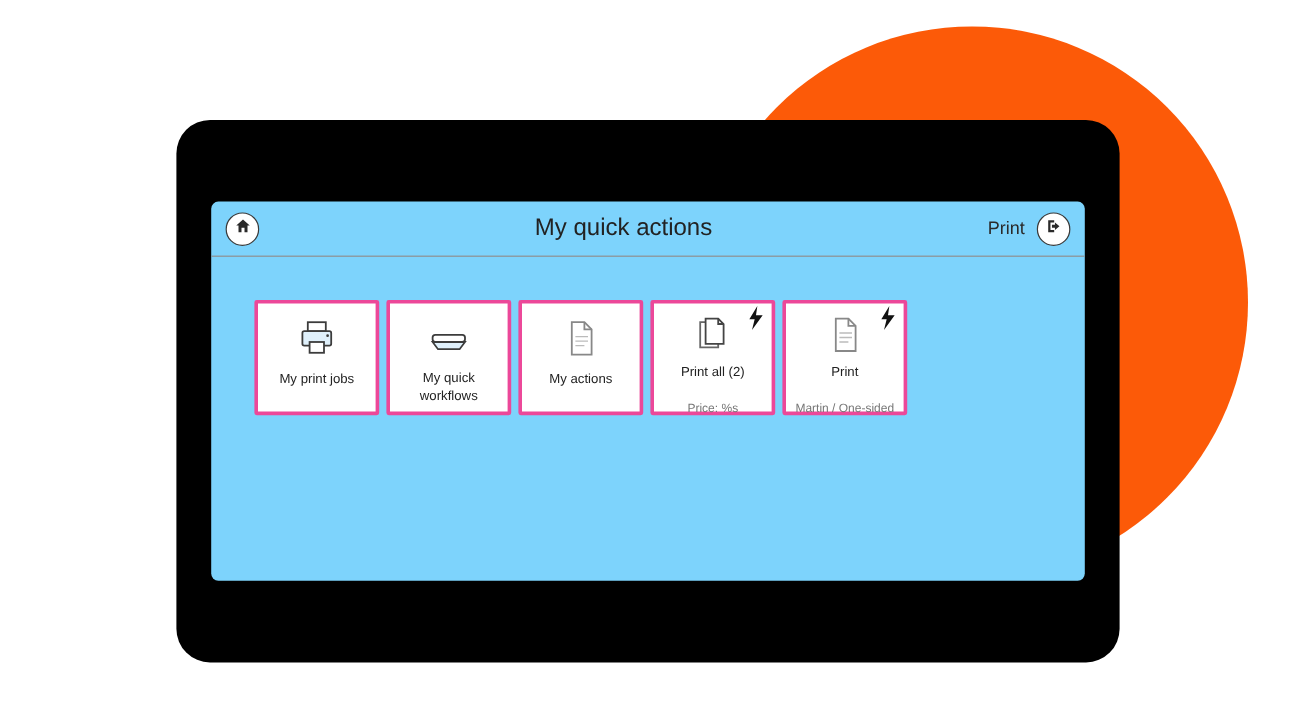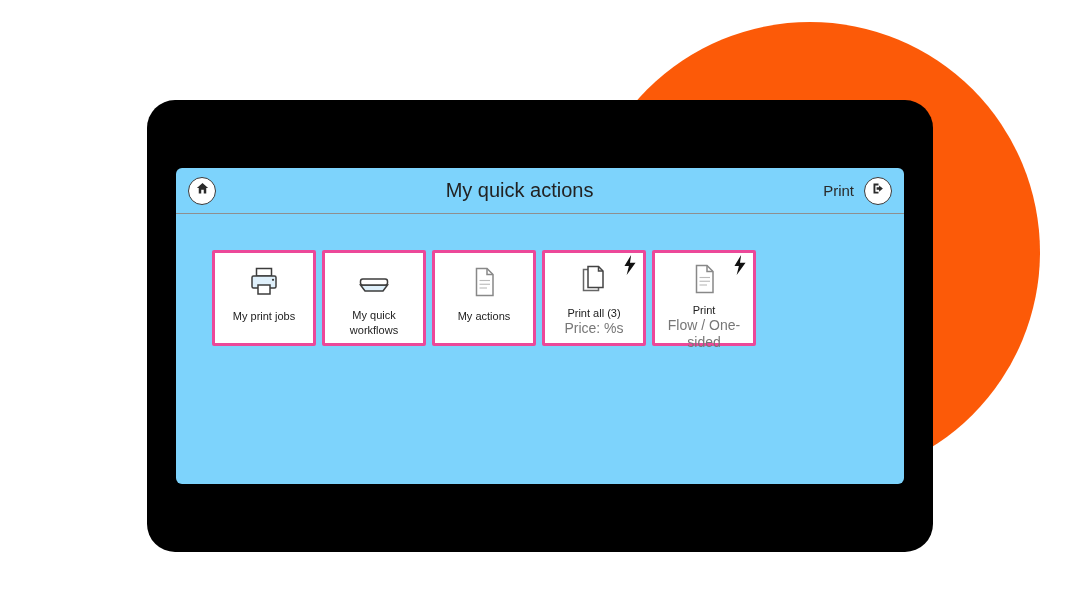--- a/index.html
+++ b/index.html
@@ -77,21 +77,21 @@
       display:flex;align-items:center;justify-content:center;
       position:relative;
     }
     .tile .icon-wrap svg{height:36px;width:36px}
     .tile .bolt{
       position:absolute;right:6px;top:2px;
       width:14px;height:20px;
     }
     .tile .bolt svg{width:14px;height:20px;fill:#111}
     .tile-label{font-size:11px;color:#222;margin-top:6px;line-height:1.3}
-    .tile-sub{font-size:14px;color:#777;margin-top:0;line-height:1.2}
+    .tile-sub{font-size:10px;color:#777;margin-top:18px;line-height:1.2}
   </style>
 </head>
 <body>
 
 <div class="bg-circle"></div>
 
 <div class="tablet">
   <div class="screen">
 
     <div class="topbar">
@@ -152,35 +152,35 @@
           <div class="icon-wrap">
             <svg viewBox="0 0 48 48">
               <path d="M10 10h14l6 6v22H10z" fill="#fff" stroke="#666" stroke-width="2"></path>
               <path d="M16 6h14l6 6v22H16z" fill="#fff" stroke="#444" stroke-width="2"></path>
               <path d="M30 6v6h6" fill="none" stroke="#444" stroke-width="2"></path>
             </svg>
           </div>
           <div class="bolt"><svg viewBox="0 0 24 36">
               <path d="M14 0 L2 20 L10 20 L6 36 L22 14 L12 14 Z"></path>
             </svg></div>
-          <div class="tile-label">Print all (3)</div>
+          <div class="tile-label">Print all (2)</div>
           <div class="tile-sub">Price: %s</div>
         </div>
         <div class="tile">
           <div class="icon-wrap">
             <svg viewBox="0 0 48 48">
               <path d="M14 6h14l8 8v28H14z" fill="#fff" stroke="#888" stroke-width="2"></path>
               <path d="M28 6v8h8" fill="none" stroke="#888" stroke-width="2"></path>
               <line x1="18" y1="22" x2="32" y2="22" stroke="#bbb" stroke-width="1.5"></line>
               <line x1="18" y1="27" x2="32" y2="27" stroke="#bbb" stroke-width="1.5"></line>
               <line x1="18" y1="32" x2="28" y2="32" stroke="#bbb" stroke-width="1.5"></line>
             </svg>
           </div>
           <div class="bolt"><svg viewBox="0 0 24 36">
               <path d="M14 0 L2 20 L10 20 L6 36 L22 14 L12 14 Z"></path>
             </svg></div>
           <div class="tile-label">Print</div>
-          <div class="tile-sub">Flow / One-sided</div>
+          <div class="tile-sub">Martin / One-sided</div>
         </div>
       </div>
 
   </div>
 </div>
 
 </body></html>

